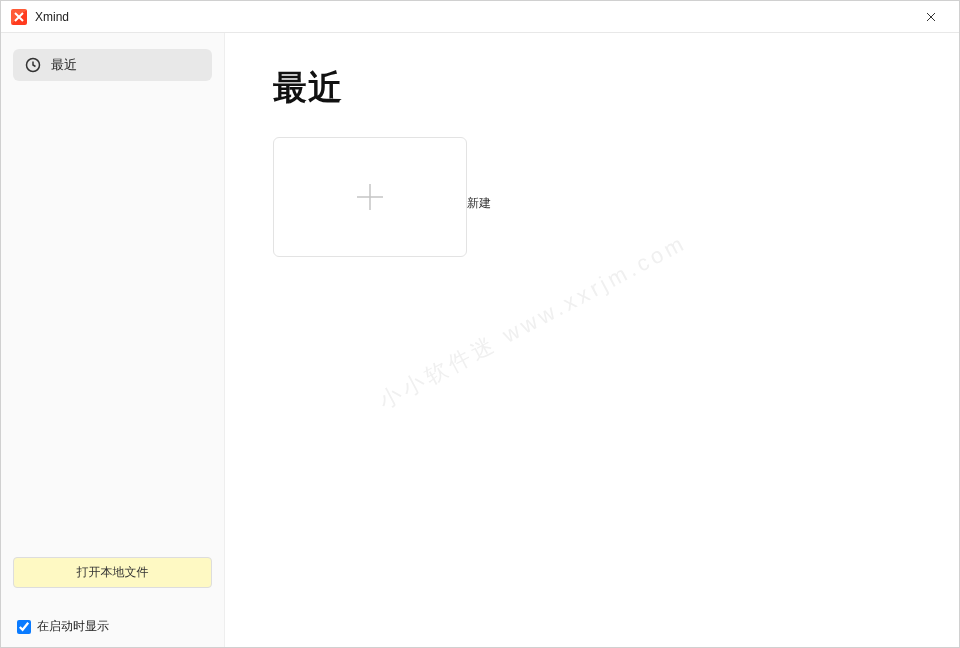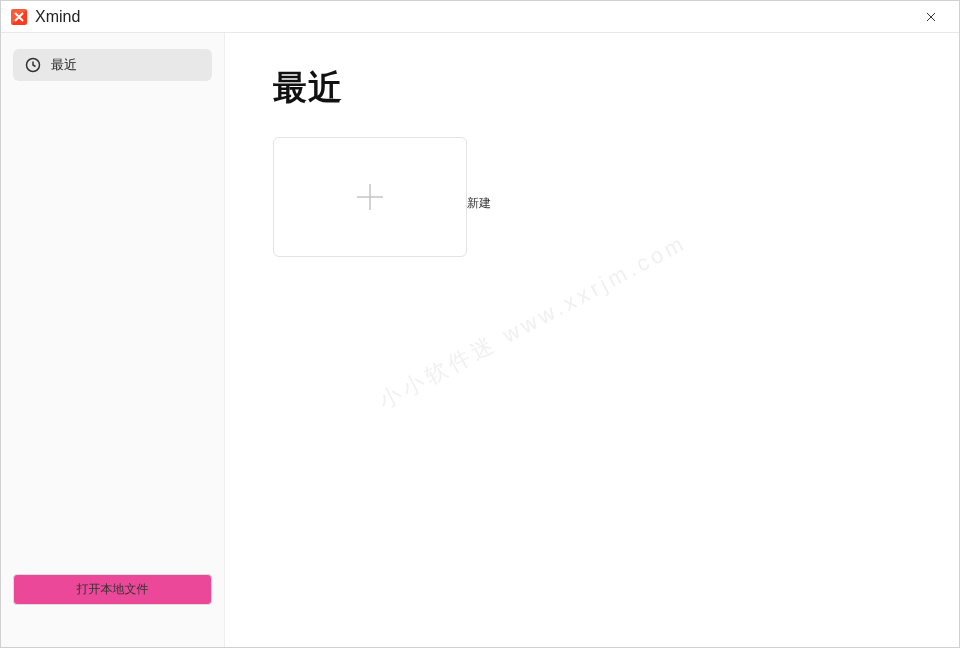--- a/index.html
+++ b/index.html
@@ -32,21 +32,21 @@
       margin-right: 8px;
       display: flex;
       align-items: center;
       justify-content: center;
     }
     .app-icon svg {
       width: 10px;
       height: 10px;
     }
     .app-title {
-      font-size: 16px;
+      font-size: 12px;
       color: #222;
     }
     .titlebar-spacer {
       flex: 1;
     }
     .close-btn {
       width: 36px;
       height: 28px;
       display: flex;
       align-items: center;
@@ -104,21 +104,21 @@
     }
     .sidebar-spacer {
       flex: 1;
     }
     .open-file-btn {
       display: block;
       text-align: center;
       padding: 6px 0;
       font-size: 12px;
       color: #333;
-      background: #ec4899;
+      background: #fef9c3;
       border: 1px solid #ddd;
       border-radius: 4px;
       cursor: pointer;
       margin-bottom: 30px;
     }
     .startup-row {
       display: flex;
       align-items: center;
       font-size: 12px;
       color: #222;
@@ -212,20 +212,24 @@
           <svg viewBox="0 0 16 16">
               <circle cx="8" cy="8" r="6.5"></circle>
               <path d="M8 4.5 V8 L10.5 9.5"></path>
             </svg>
         </span>
         <span>最近</span>
       </li>
     </ul>
     <div class="sidebar-spacer"></div>
     <div class="open-file-btn">打开本地文件</div>
+    <label class="startup-row">
+      <input type="checkbox" checked="" style="">
+      <span>在启动时显示</span>
+    </label>
   </aside>
 
   <main class="main">
     <h1 class="page-title">最近</h1>
     <div class="card-grid">
       <div class="new-card-wrap">
         <div class="new-card">
           <svg viewBox="0 0 34 34">
               <path d="M17 4 V30 M4 17 H30" fill="none"></path>
             </svg>

